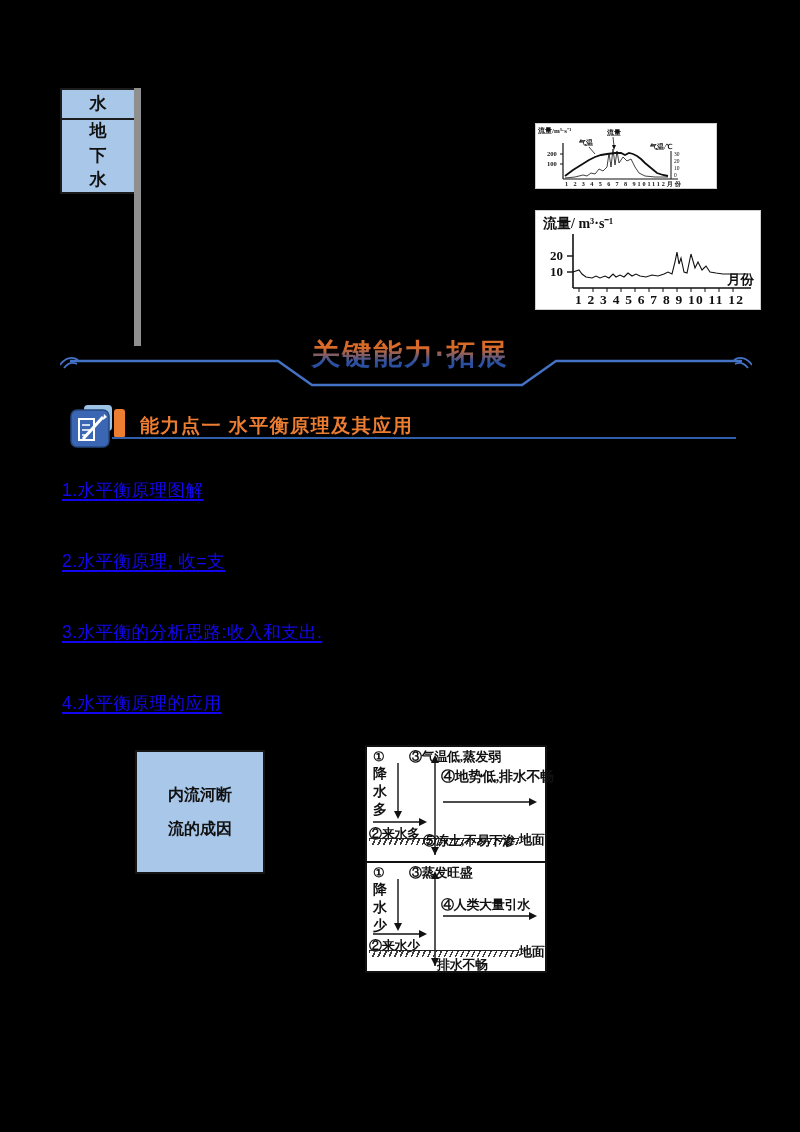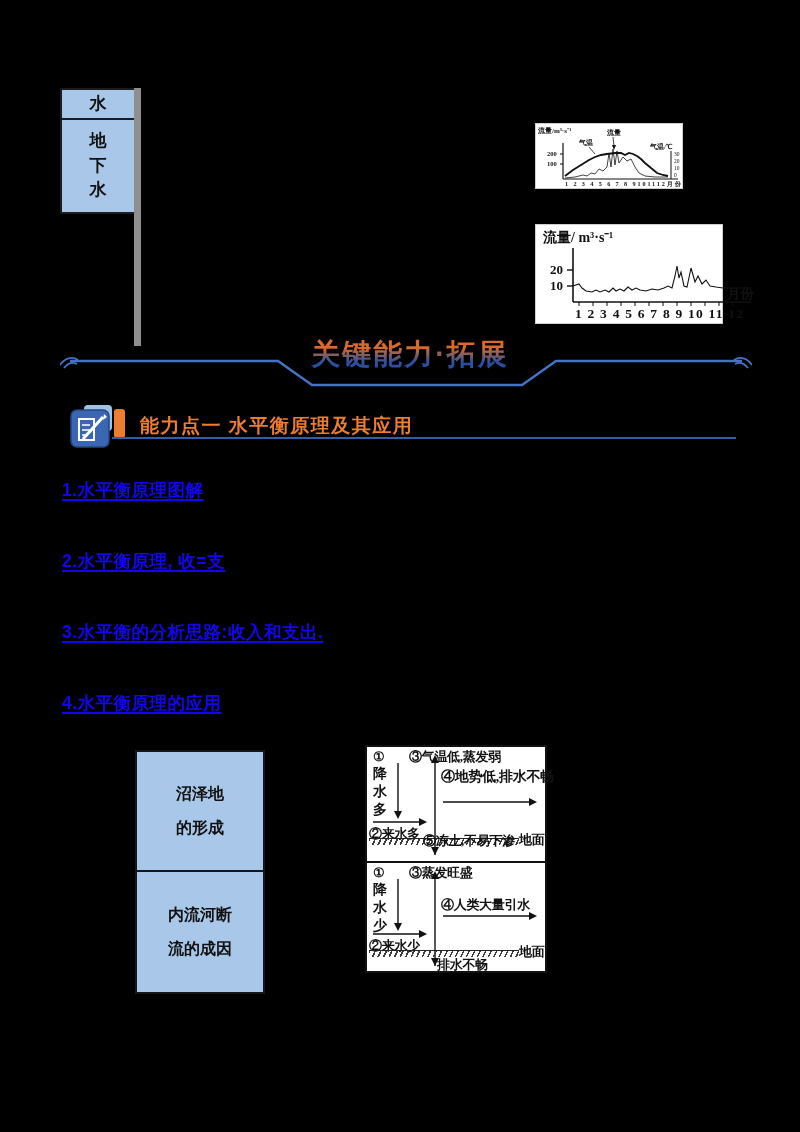--- a/index.html
+++ b/index.html
@@ -38,21 +38,21 @@
   
   .orange-bar{left:114px;top:409px;width:11px;height:29px;background:#ed7d31;border-radius:3px;}
   .section-title{
     left:140px;top:413px;font-size:19px;font-weight:800;
     color:#ed7d31;letter-spacing:1.5px;white-space:nowrap;
   }
   .section-divider{left:112px;top:437px;width:624px;height:2px;background:#2e5fa8;}
 
   
   .doc-link{
-    left:62px;font-size:17.5px;font-weight:700;color:#1405f0;
+    left:62px;font-size:17.5px;font-weight:400;color:#1405f0;
     text-decoration:underline;text-decoration-thickness:2px;text-underline-offset:3px;
     white-space:nowrap;letter-spacing:0.5px;
   }
 
   
   .bottom-table{left:135px;top:750px;width:126px;border:2px solid #161616;}
   .bottom-cell{
     background:#a9c7e8;border-bottom:2px solid #161616;
     display:flex;flex-direction:column;align-items:center;justify-content:center;
     color:#111;font-size:16px;font-weight:600;line-height:2.1;
@@ -76,27 +76,27 @@
   }
   .diag-svg{position:absolute;left:0;top:0;}
 </style>
 </head>
 <body>
 
 <div class="abs supply-table">
   <div class="supply-cell" style="height:28px">
     <div class="wrap" style="width:60px">水</div>
   </div>
-  <div class="supply-cell" style="height:92px">
+  <div class="supply-cell" style="height:72px">
     <div class="wrap" style="width:19px">地下水</div>
   </div>
 </div>
 <div class="abs gray-strip"></div>
 
-<div class="abs chart-box" style="left:535px;top:123px;width:148px;height:66px">
+<div class="abs chart-box" style="left:535px;top:123px;width:182px;height:66px">
   <svg width="156" height="66" viewBox="0 0 156 66">
     <text x="3" y="10" font-size="7" font-weight="bold">流量/m³·s⁻¹</text>
     <text x="115" y="26" font-size="7" font-weight="bold">气温/℃</text>
 
     <line x1="28" y1="20" x2="28" y2="56" stroke="#111" stroke-width="1.2"></line>
     <line x1="28" y1="56" x2="143" y2="56" stroke="#111" stroke-width="1.2"></line>
     <line x1="136" y1="28" x2="136" y2="56" stroke="#111" stroke-width="1"></line>
 
     <text x="12" y="33" font-size="6.5" font-weight="bold">200</text>
     <text x="12" y="43" font-size="6.5" font-weight="bold">100</text>
@@ -115,21 +115,21 @@
     <text x="44" y="22" font-size="7" font-weight="bold">气温</text>
     <line x1="54" y1="24" x2="60" y2="31" stroke="#111" stroke-width="0.8"></line>
     <text x="72" y="12" font-size="7" font-weight="bold">流量</text>
     <line x1="78" y1="14" x2="79" y2="23" stroke="#111" stroke-width="0.8"></line>
     <polygon points="77,22 81,22 79,27" fill="#111"></polygon>
 
     <text x="30" y="63" font-size="6.2" font-weight="bold" textLength="116">1 2 3 4 5 6 7 8 9101112月份</text>
   </svg>
 </div>
 
-<div class="abs chart-box" style="left:535px;top:224px;width:188px;height:100px">
+<div class="abs chart-box" style="left:535px;top:210px;width:226px;height:100px">
   <svg width="226" height="100" viewBox="0 0 226 100">
     <text x="8" y="18" font-size="14" font-weight="bold">流量/ m³·s⁻¹</text>
 
     <line x1="38" y1="24" x2="38" y2="78" stroke="#111" stroke-width="1.6"></line>
     <line x1="38" y1="78" x2="216" y2="78" stroke="#111" stroke-width="1.6"></line>
 
     <text x="15" y="50" font-size="13" font-weight="bold">20</text>
     <text x="15" y="66" font-size="13" font-weight="bold">10</text>
     <line x1="32" y1="46" x2="38" y2="46" stroke="#111" stroke-width="1.4"></line>
     <line x1="32" y1="62" x2="38" y2="62" stroke="#111" stroke-width="1.4"></line>
@@ -161,24 +161,20 @@
 <div class="abs orange-bar"></div>
 <div class="abs section-title">能力点一 水平衡原理及其应用</div>
 <div class="abs section-divider"></div>
 
 <div class="abs doc-link" style="top:478px">1.水平衡原理图解</div>
 <div class="abs doc-link" style="top:549px">2.水平衡原理, 收=支</div>
 <div class="abs doc-link" style="top:620px">3.水平衡的分析思路:收入和支出.</div>
 <div class="abs doc-link" style="top:691px">4.水平衡原理的应用</div>
 
 <div class="abs bottom-table">
-  <div class="bottom-cell" style="height:118px">
-    <span>沼泽地</span>
-    <span>的形成</span>
-  </div>
   <div class="bottom-cell" style="height:120px">
     <span>内流河断</span>
     <span>流的成因</span>
   </div>
 </div>
 
 <div class="abs diag-box" style="top:745px;height:118px">
   <svg class="diag-svg" width="178" height="114" viewBox="0 0 178 114">
     <line x1="31" y1="16" x2="31" y2="66" stroke="#111" stroke-width="1.4"></line>
     <polygon points="27,64 35,64 31,72" fill="#111"></polygon>

